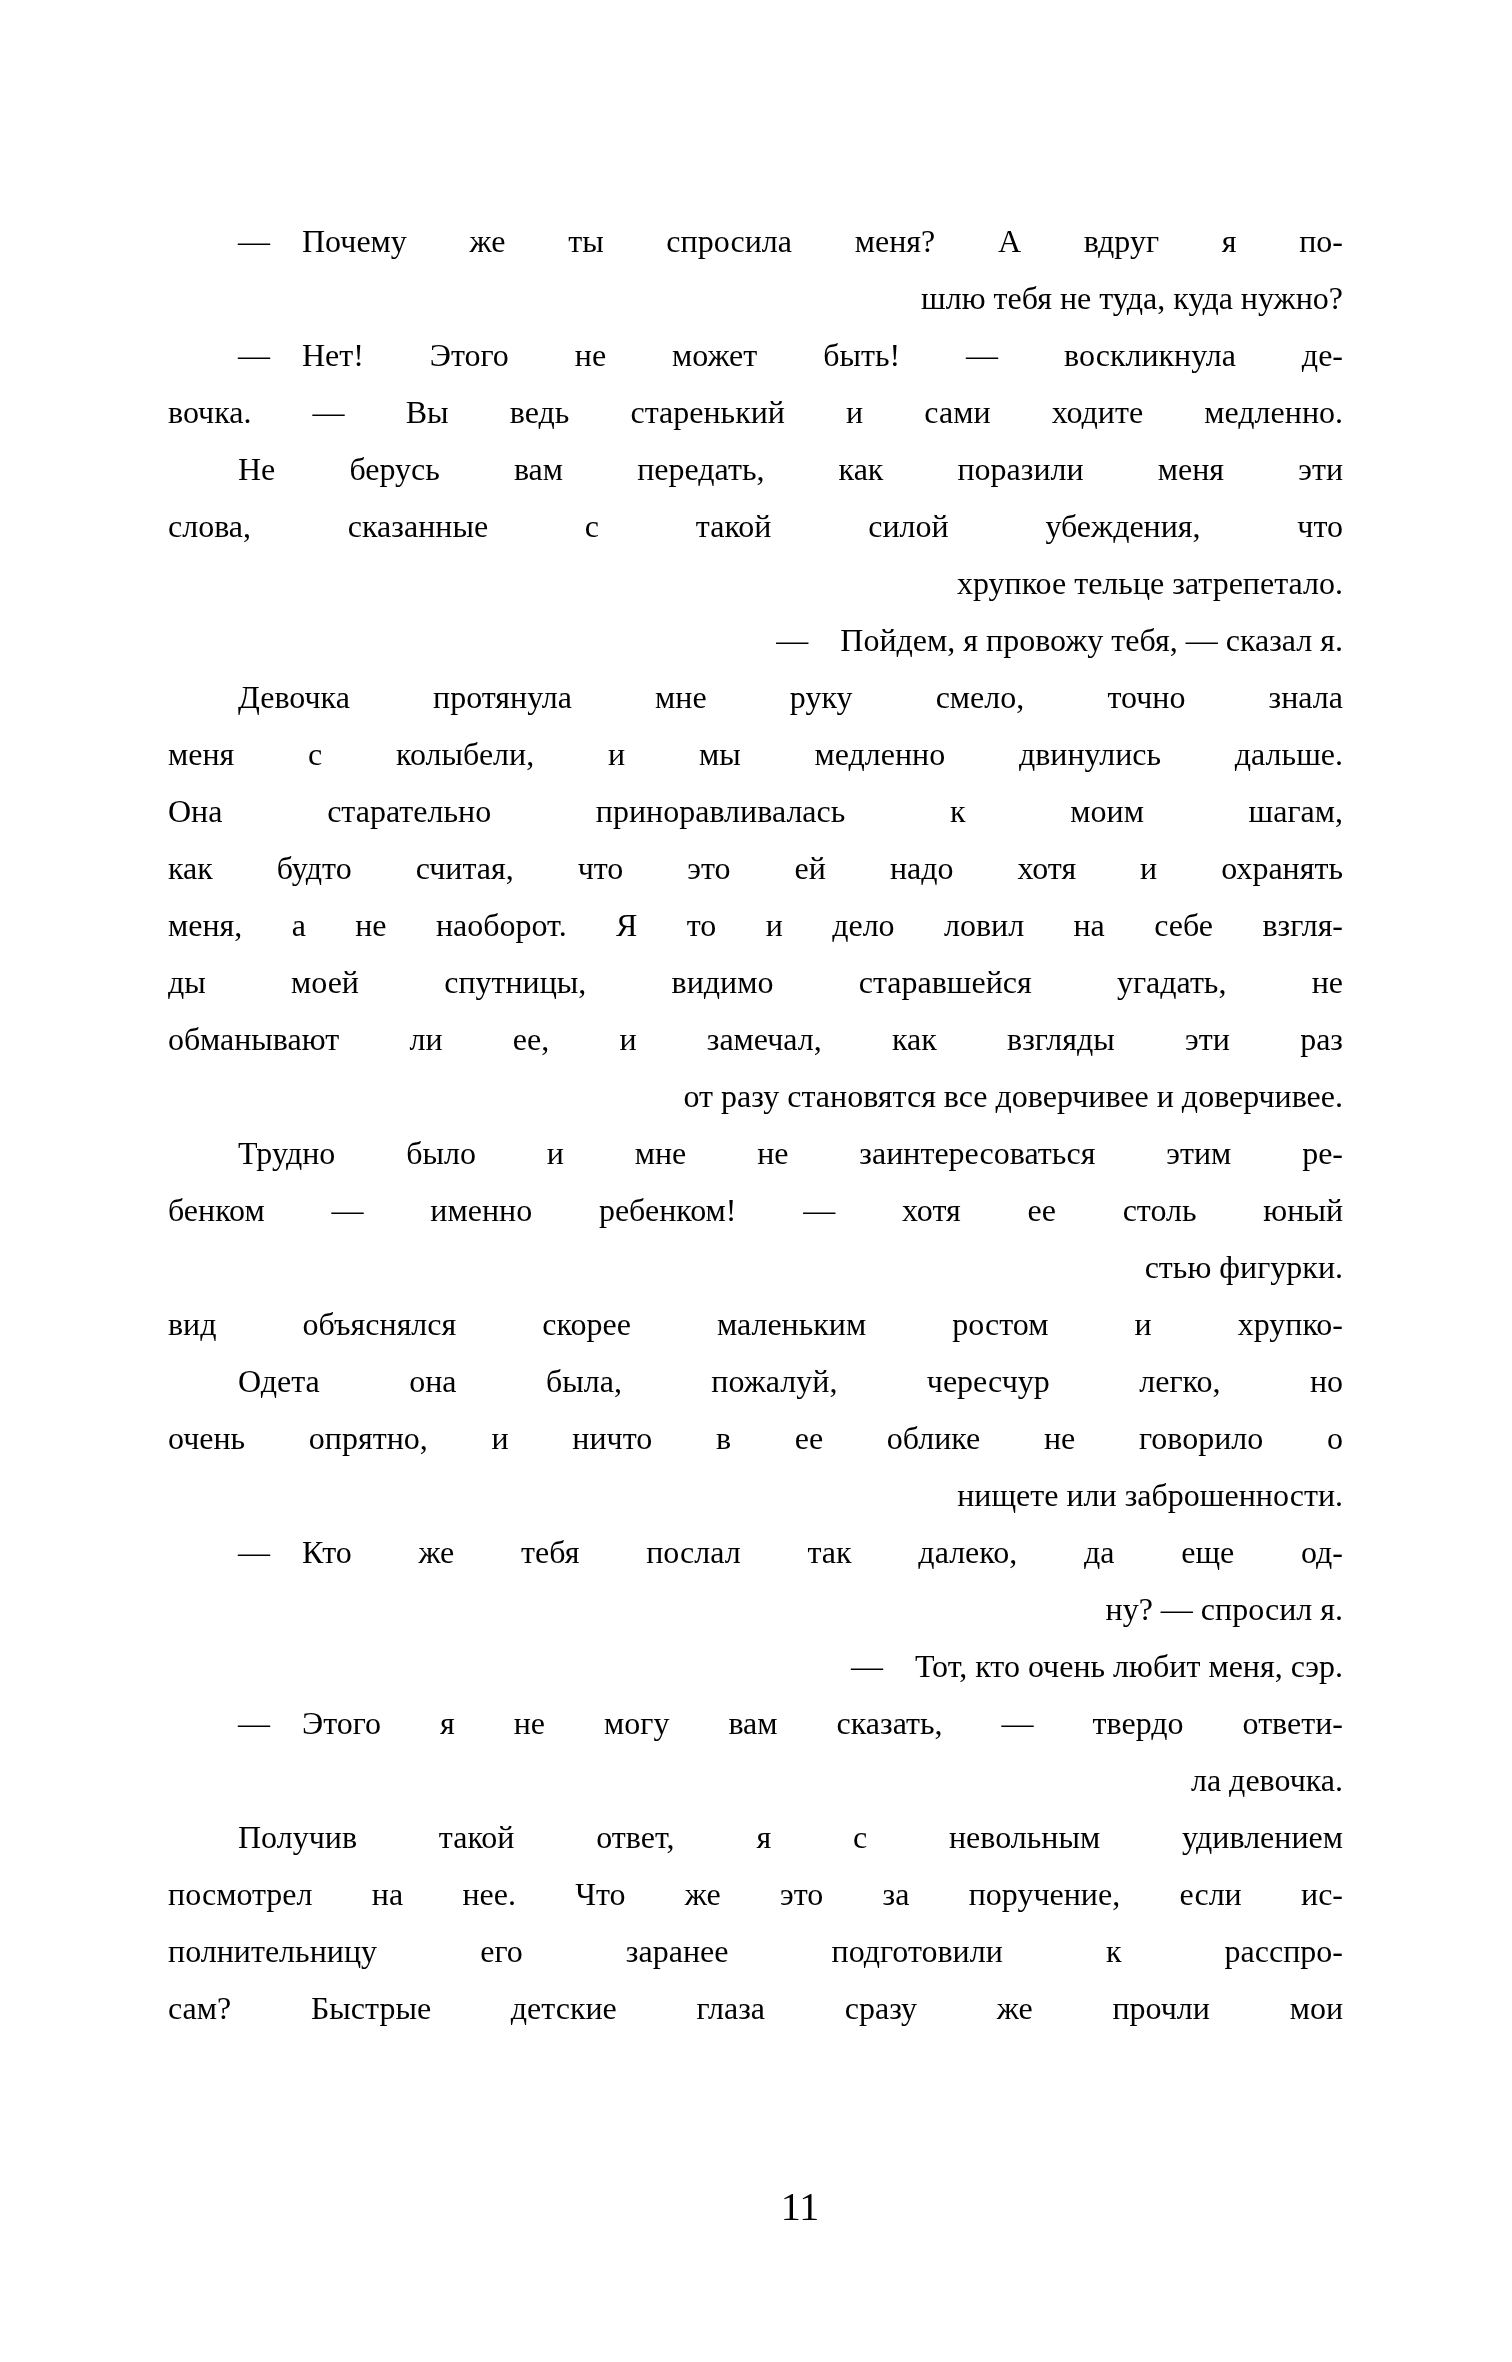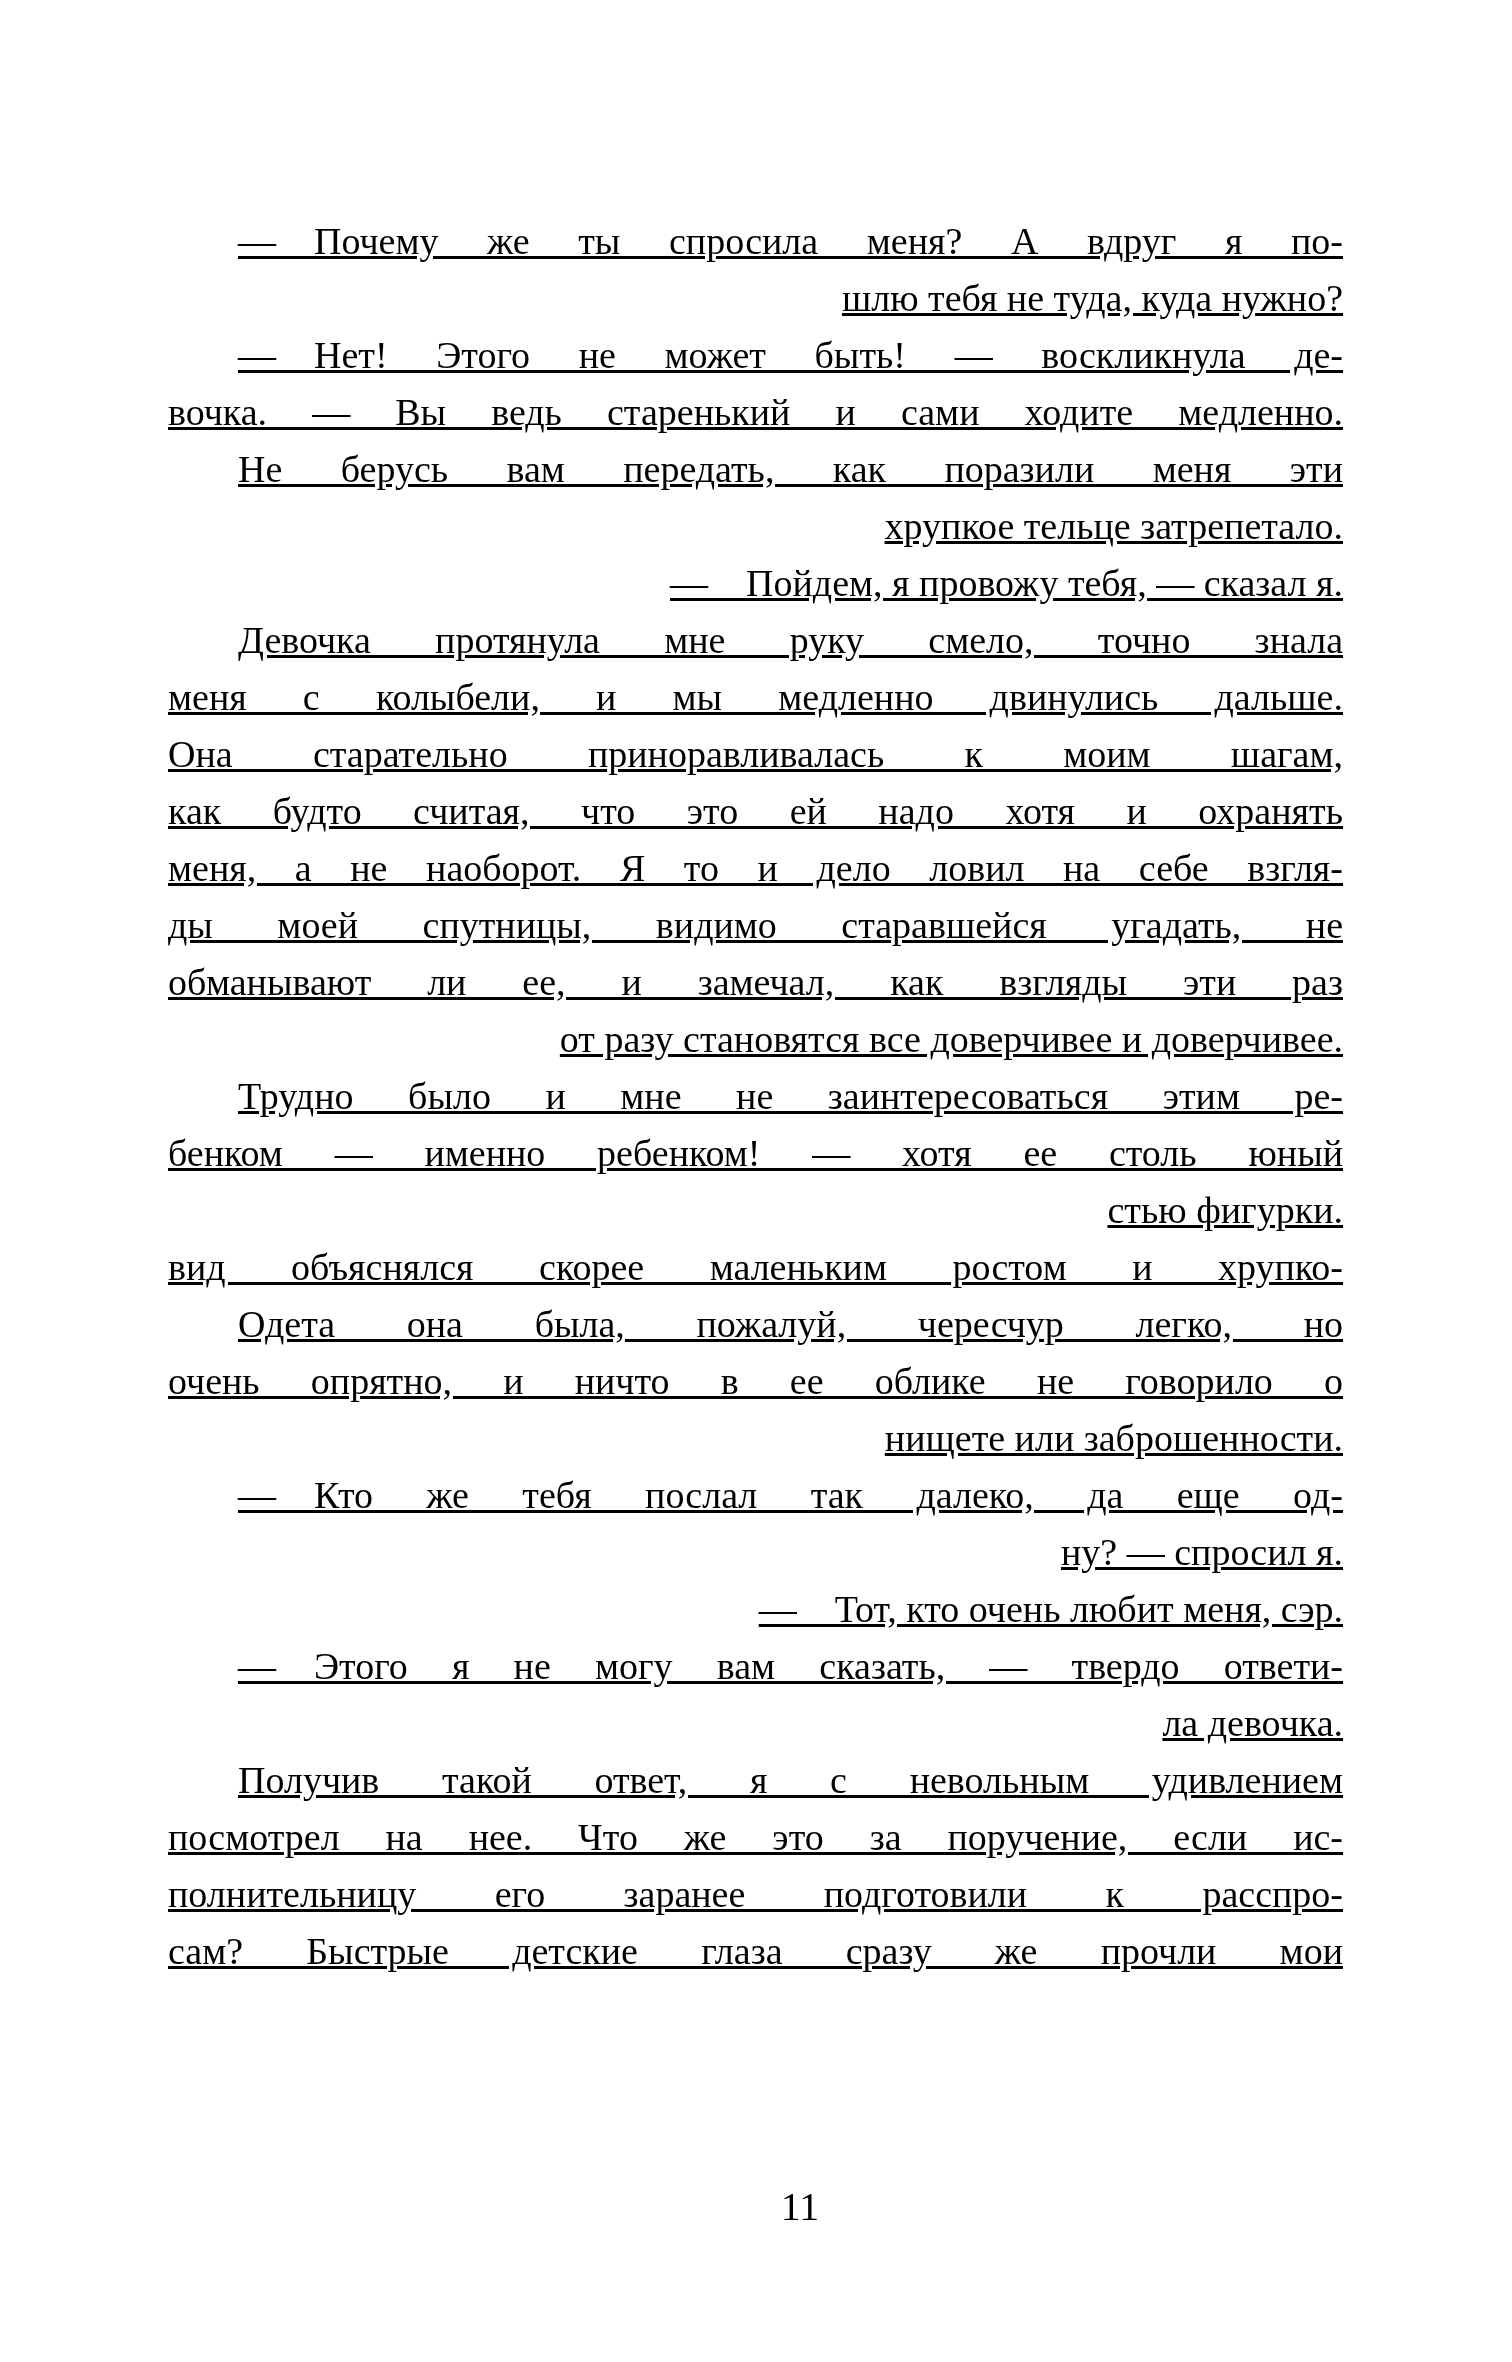--- a/index.html
+++ b/index.html
@@ -16,26 +16,25 @@
     font-family: "Liberation Serif", "DejaVu Serif", serif;
     color: #000000;
   }
   .text-block {
     position: absolute;
     left: 168px;
     top: 213px;
     width: 1175px;
   }
   .line {
-    font-size: 38px;
+    font-size: 32px;
     line-height: 57px;
     text-align: justify;
     text-align-last: justify;
     white-space: normal;
-    text-decoration: underline;
   }
   .line.no-just {
     text-align: right;
     text-align-last: auto;
   }
   .line.indent {
     padding-left: 70px;
   }
   .page-number {
     position: absolute;
@@ -51,20 +50,21 @@
 </head>
 <body>
 
 <div class="page" style="background: rgb(255, 255, 255); color: rgb(0, 0, 0);">
   <div class="text-block">
       <div class="line indent">— Почему же ты спросила меня? А вдруг я по-</div>
       <div class="line no-just">шлю тебя не туда, куда нужно?</div>
       <div class="line indent">— Нет! Этого не может быть! — воскликнула де-</div>
       <div class="line">вочка. — Вы ведь старенький и сами ходите медленно.</div>
       <div class="line indent">Не берусь вам передать, как поразили меня эти</div>
+      <div class="line">слова, сказанные с такой силой убеждения, что</div>
       <div class="line no-just">хрупкое тельце затрепетало.</div>
       <div class="line indent no-just">— Пойдем, я провожу тебя, — сказал я.</div>
       <div class="line indent">Девочка протянула мне руку смело, точно знала</div>
       <div class="line">меня с колыбели, и мы медленно двинулись дальше.</div>
       <div class="line">Она старательно приноравливалась к моим шагам,</div>
       <div class="line">как будто считая, что это ей надо хотя и охранять</div>
       <div class="line">меня, а не наоборот. Я то и дело ловил на себе взгля-</div>
       <div class="line">ды моей спутницы, видимо старавшейся угадать, не</div>
       <div class="line">обманывают ли ее, и замечал, как взгляды эти раз</div>
       <div class="line no-just">от разу становятся все доверчивее и доверчивее.</div>

